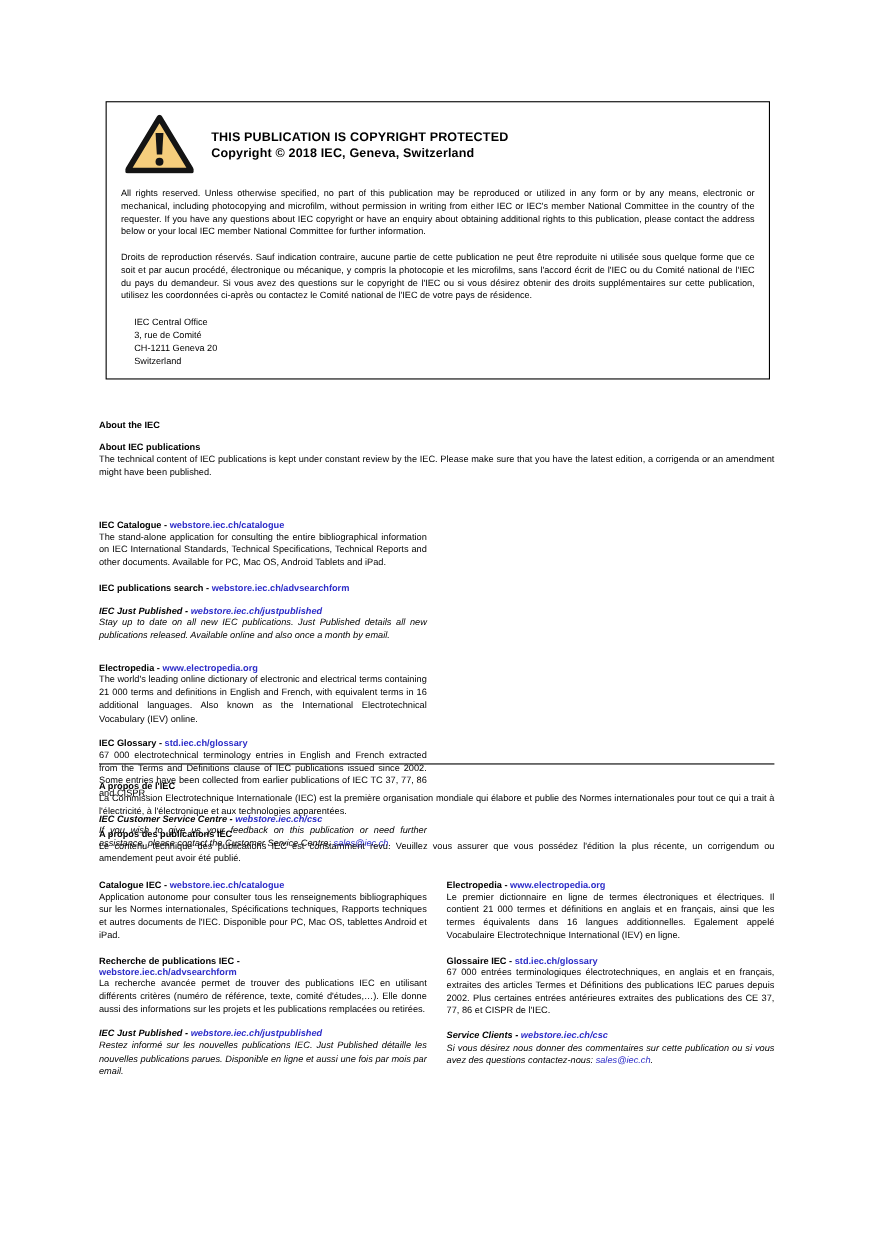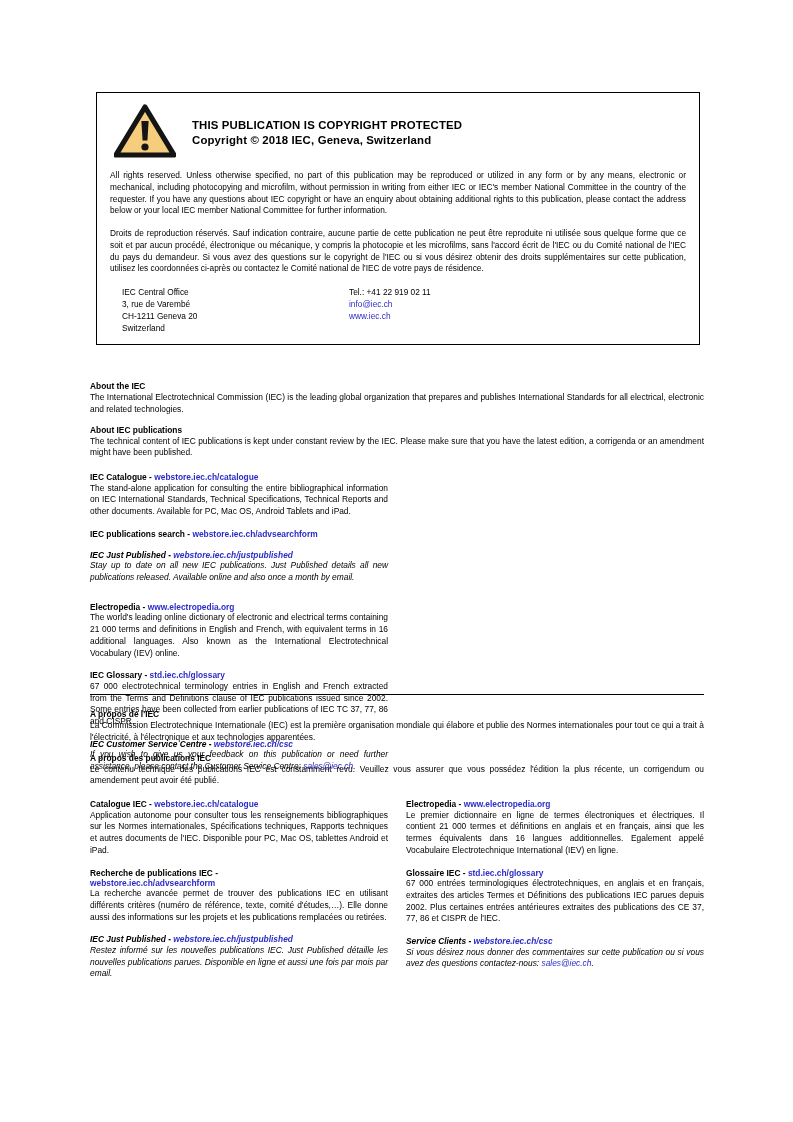--- a/index.html
+++ b/index.html
@@ -148,35 +148,29 @@
         <div class="cb-subtitle">Copyright © 2018 IEC, Geneva, Switzerland</div>
       </div>
     </div>
 
     <p class="cb-para">All rights reserved. Unless otherwise specified, no part of this publication may be reproduced or utilized in any form or by any means, electronic or mechanical, including photocopying and microfilm, without permission in writing from either IEC or IEC's member National Committee in the country of the requester. If you have any questions about IEC copyright or have an enquiry about obtaining additional rights to this publication, please contact the address below or your local IEC member National Committee for further information.</p>
     <p class="cb-para">Droits de reproduction réservés. Sauf indication contraire, aucune partie de cette publication ne peut être reproduite ni utilisée sous quelque forme que ce soit et par aucun procédé, électronique ou mécanique, y compris la photocopie et les microfilms, sans l'accord écrit de l'IEC ou du Comité national de l'IEC du pays du demandeur. Si vous avez des questions sur le copyright de l'IEC ou si vous désirez obtenir des droits supplémentaires sur cette publication, utilisez les coordonnées ci-après ou contactez le Comité national de l'IEC de votre pays de résidence.</p>
 
     <div class="contact-grid">
       <div class="contact-col-left">
         <div class="contact-line">IEC Central Office</div>
-        <div class="contact-line">3, rue de Varembé</div>
+        <div class="contact-line">3, rue de Comité</div>
         <div class="contact-line">CH-1211 Geneva 20</div>
         <div class="contact-line">Switzerland</div>
       </div>
-      <div class="contact-col-right">
-        <div class="contact-line">Tel.: +41 22 919 02 11</div>
-        <div class="contact-line link">info@iec.ch</div>
-        <div class="contact-line link">www.iec.ch</div>
-      </div>
     </div>
   </div>
 
   <div class="section" style="top:381px;">
     <div class="blk-head">About the IEC</div>
-    <p class="blk-body">The International Electrotechnical Commission (IEC) is the leading global organization that prepares and publishes International Standards for all electrical, electronic and related technologies.</p>
     <div class="gap-sm"></div>
     <div class="blk-head">About IEC publications</div>
     <p class="blk-body">The technical content of IEC publications is kept under constant review by the IEC. Please make sure that you have the latest edition, a corrigenda or an amendment might have been published.</p>
   </div>
 
   <div class="section two-col" style="top:472px;flex-direction:column;">
     <div class="col" id="en-left-col">
         <div class="entry">
           <div class="entry-head"><span>IEC Catalogue</span><span> - </span><span class="link">webstore.iec.ch/catalogue</span></div>
           <p class="entry-body">The stand-alone application for consulting the entire bibliographical information on IEC International Standards, Technical Specifications, Technical Reports and other documents. Available for PC, Mac OS, Android Tablets and iPad.</p>

